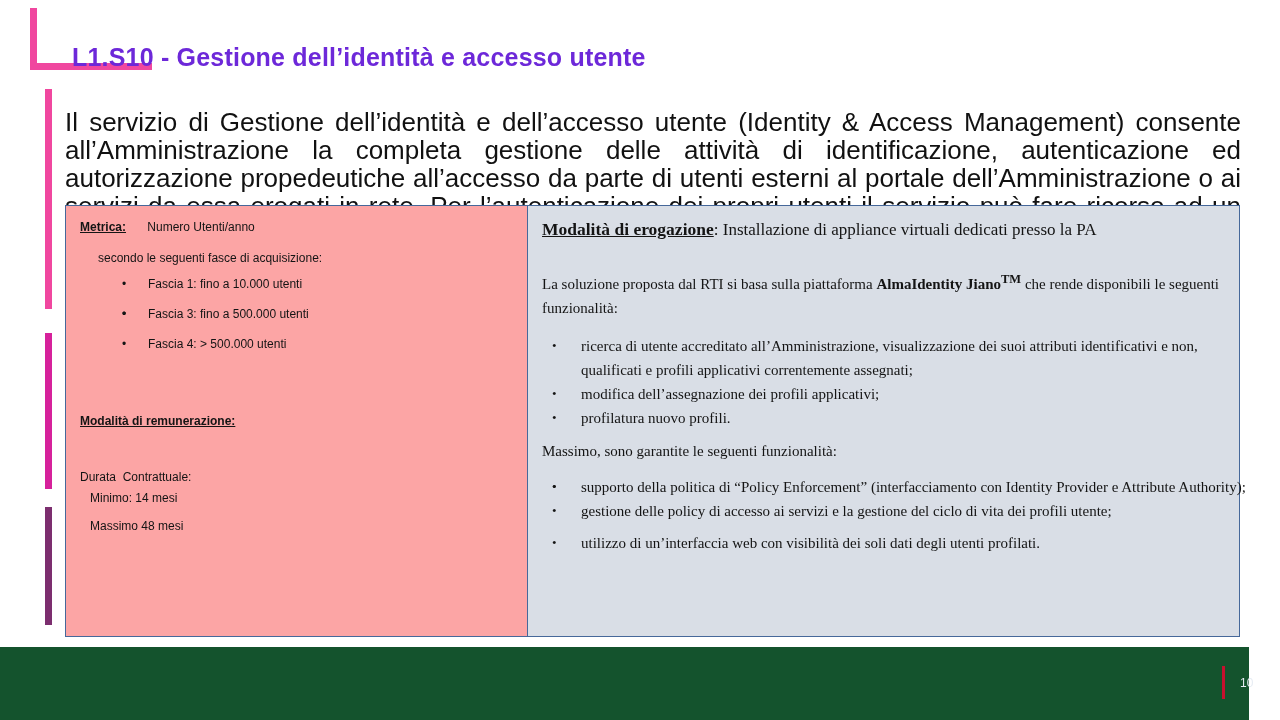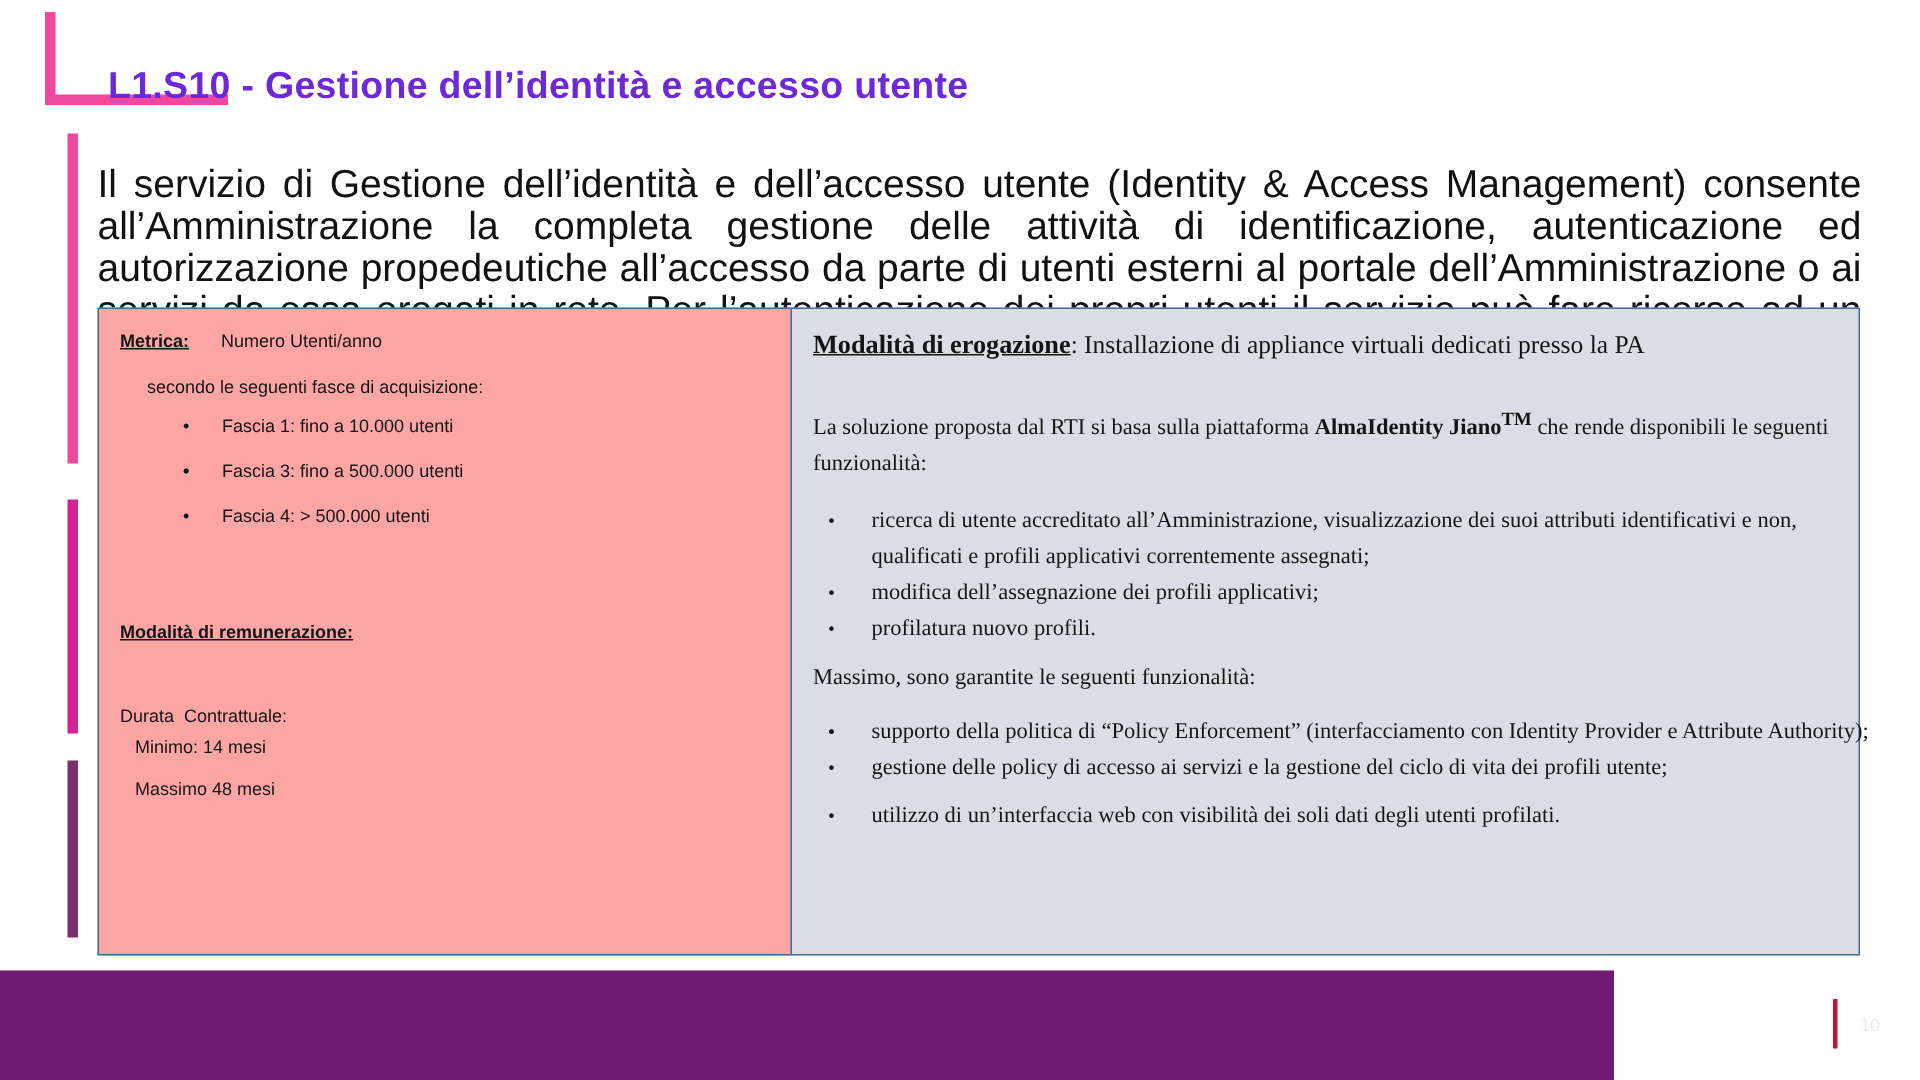--- a/index.html
+++ b/index.html
@@ -45,21 +45,21 @@
   .erog-header{font-size:17px;margin-top:3px;}
   .erog-header .bu{font-size:17.5px;}
   .platform{margin-top:27px;line-height:24px;width:695px;}
   ul.feat{list-style:none;margin:14px 0 0 0;padding:0 0 0 10px;}
   ul.feat li{position:relative;padding-left:29px;line-height:24px;width:670px;}
   ul.feat li .dot{position:absolute;left:0;top:0;font-size:13px;}
   .more-intro{margin-top:9px;line-height:24px;}
   ul.feat2{margin-top:12px;}
   ul.feat2 li.spaced{margin-top:8px;}
   
-  .footer{position:absolute;left:0;top:647px;width:1076px;height:73px;background:#701a75;}
+  .footer{position:absolute;left:0;top:647px;width:1249px;height:73px;background:#14532d;}
   .red-tick{position:absolute;left:1222px;top:19px;width:3px;height:33px;background:#C8102E;}
   .pageno{position:absolute;left:1240px;top:29px;font-size:12px;color:#E6ECF3;}
 </style>
 </head>
 <body>
 
 <div class="slide">
 
   <div class="bracket-v"></div>
   <div class="bracket-h"></div>

